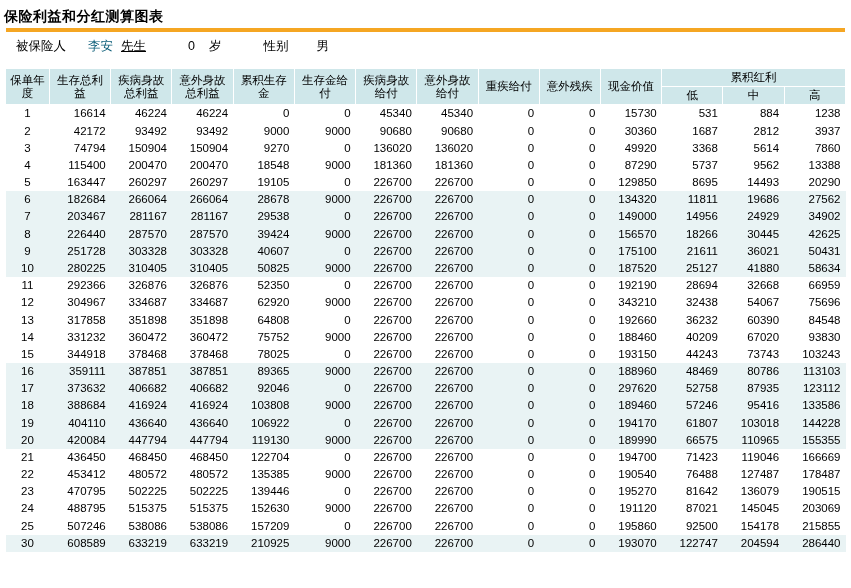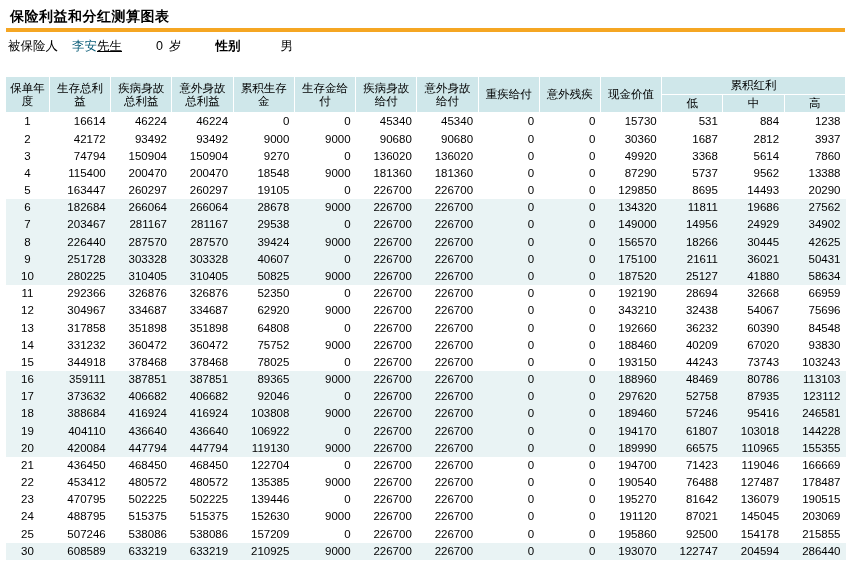--- a/index.html
+++ b/index.html
@@ -16,62 +16,62 @@
   }
   .page {
     width: 851px;
     height: 588px;
     position: relative;
     box-sizing: border-box;
   }
   .title-bar {
     display: flex;
     align-items: flex-end;
-    padding: 2px 0 0 10px;
+    padding: 2px 0 0 4px;
     height: 24px;
   }
   .title-bar .title-text {
     font-size: 14px;
     font-weight: bold;
     letter-spacing: 0.5px;
     color: #000;
   }
   .orange-rule {
     height: 4px;
     background: #F5A623;
     margin: 2px 6px 6px 6px;
   }
   .insured-row {
     display: flex;
     align-items: baseline;
     font-size: 12.5px;
-    padding: 0 0 5px 8px;
-    gap: 0;
+    padding: 0 0 5px 16px;
+    gap: 8px;
   }
   .insured-row .lbl {
     color: #000;
     margin-right: 14px;
   }
   .insured-row .val {
     color: #0e5f7a;
   }
   .insured-row .sfx {
     color: #000;
     margin-right: 34px;
     text-decoration: underline;
   }
   .insured-row .age-val { color:#000; margin-right:6px; }
   .insured-row .age-unit { color:#000; margin-right:34px; }
-  .insured-row .sex-lbl { color:#000; margin-right:40px;font-weight:bold; }
+  .insured-row .sex-lbl { color:#000; margin-right:20px; }
   .insured-row .sex-val { color:#000; }
 
   table.main {
     border-collapse: collapse;
     width: 841px;
-    margin: 16px 5px;
+    margin: 8px 5px;
     table-layout: fixed;
   }
   table.main th {
     background: #CFE7EA;
     border: 1px solid #ffffff;
     font-size: 11.5px;
     font-weight: normal;
     color: #000;
     padding: 2px 3px;
     line-height: 1.15;
@@ -434,21 +434,21 @@
           <td>416924</td>
           <td>103808</td>
           <td>9000</td>
           <td>226700</td>
           <td>226700</td>
           <td>0</td>
           <td>0</td>
           <td>189460</td>
           <td>57246</td>
           <td>95416</td>
-          <td>246581</td>
+          <td>133586</td>
         </tr>
         <tr class="band">
           <td class="year">19</td>
           <td>404110</td>
           <td>436640</td>
           <td>436640</td>
           <td>106922</td>
           <td>0</td>
           <td>226700</td>
           <td>226700</td>

